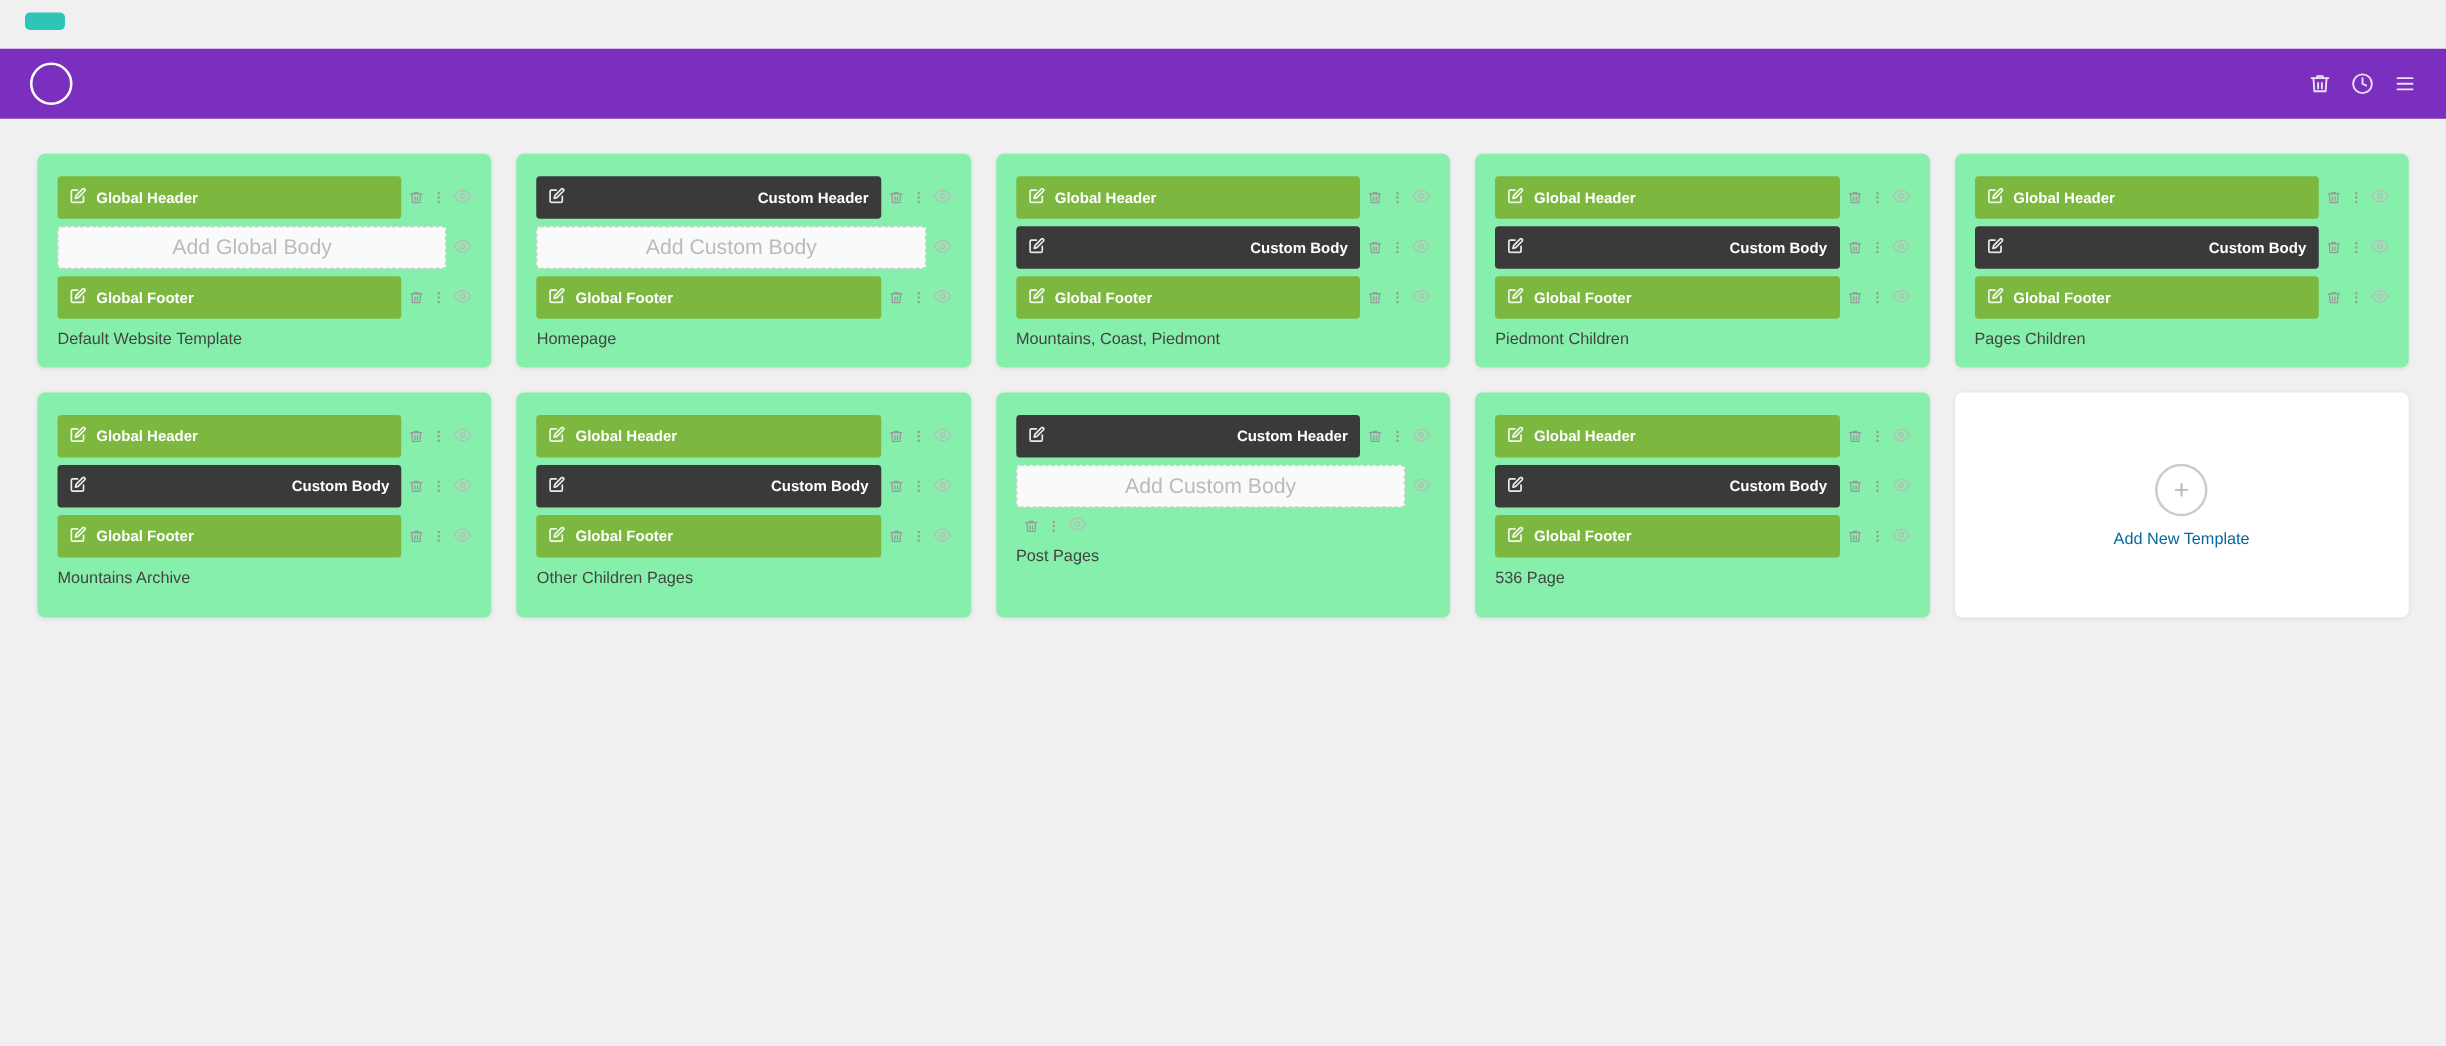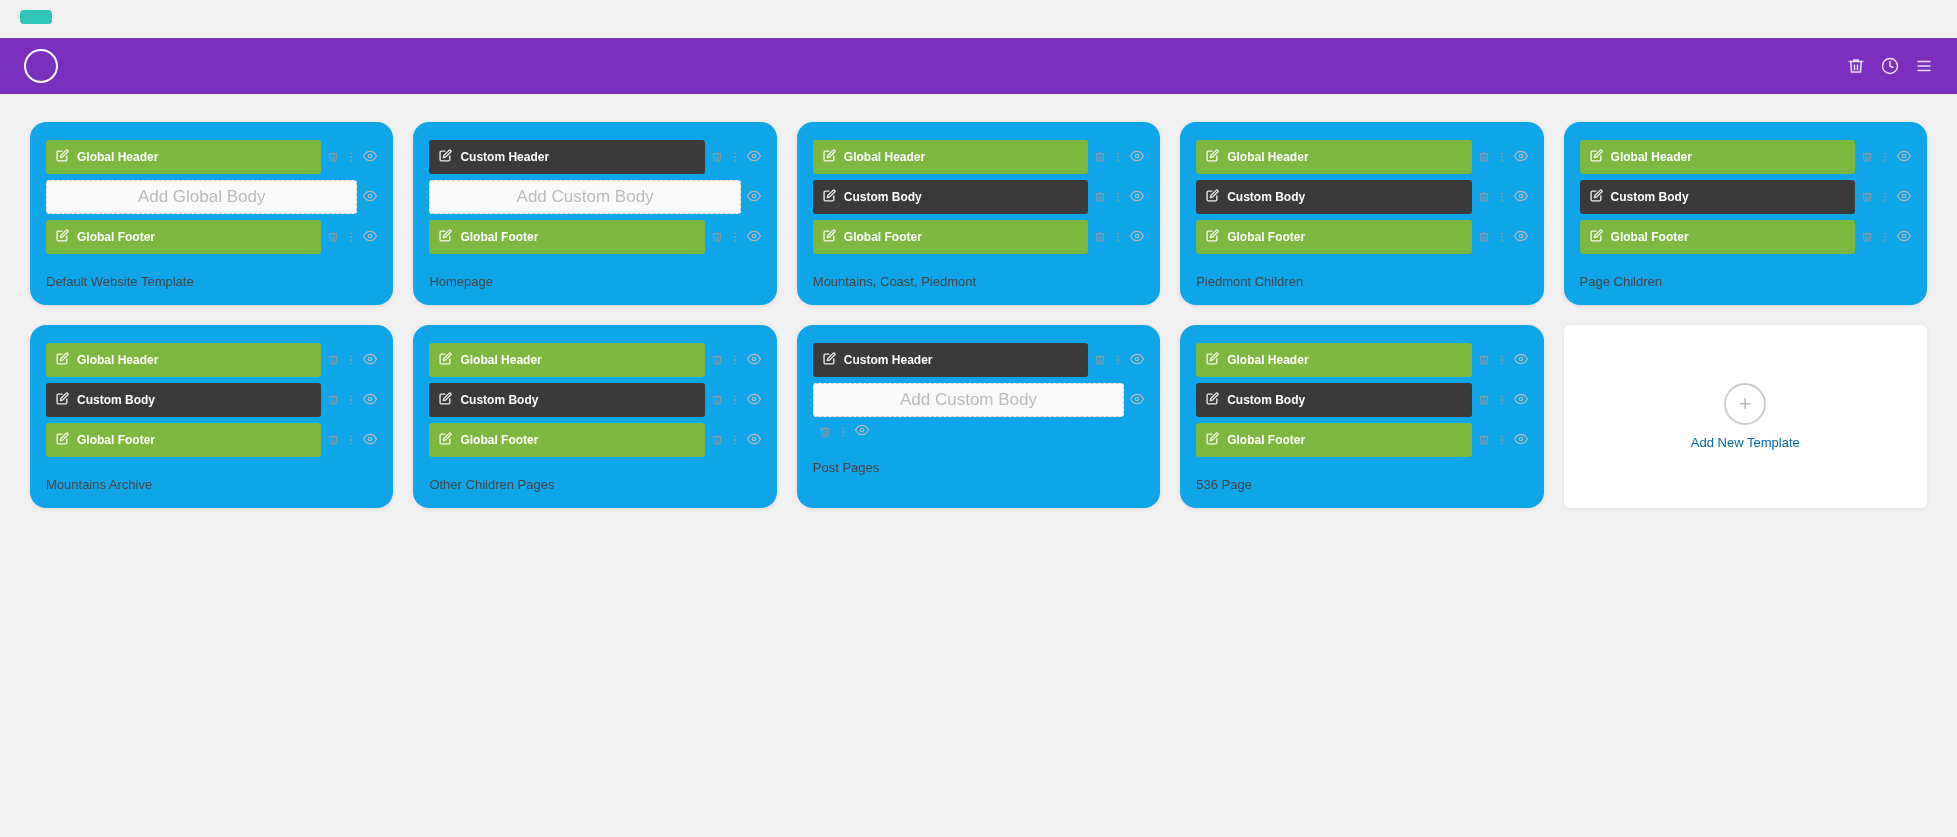--- a/index.html
+++ b/index.html
@@ -75,47 +75,48 @@
 
     
     .template-grid {
       display: grid;
       grid-template-columns: repeat(5, 1fr);
       gap: 20px;
     }
 
     
     .template-card {
-      background: #0ea5e9;
-      border-radius: 16px;
+      background: #86efac;
+      border-radius: 6px;
       padding: 18px 16px 16px;
       box-shadow: 0 1px 4px rgba(0,0,0,0.08);
     }
     .template-card-name {
       font-size: 13px;
       color: #444;
-      margin-top: 20px;
+      margin-top: 8px;
       font-weight: 500;
     }
 
     
     .section-btn {
       flex: 1;
       display: flex;
       align-items: center;
       height: 34px;
       border-radius: 3px;
       padding: 0 10px;
       cursor: pointer;
     }
     .section-btn.green {
       background: #7cb83f;
     }
     .section-btn.dark {
       background: #3a3a3a;
+      text-align: right;
     }
     .section-btn .edit-icon {
       color: white;
       font-size: 13px;
       margin-right: 8px;
       opacity: 0.9;
     }
     .section-btn .label {
       color: white;
       font-size: 12px;
@@ -666,21 +667,21 @@
                 <circle cx="12" cy="19" r="1"></circle>
               </svg>
             </span>
       </div>
       <span class="eye-icon"><svg width="14" height="14" viewBox="0 0 24 24" fill="none" stroke="#bbb" stroke-width="2" stroke-linecap="round" stroke-linejoin="round">
               <path d="M1 12s4-8 11-8 11 8 11 8-4 8-11 8-11-8-11-8z"></path>
               <circle cx="12" cy="12" r="3"></circle>
             </svg></span>
     </div>
 
-    <div class="template-card-name">Page Children</div>
+    <div class="template-card-name">Pages Children</div>
   </div>
       <div class="template-card">
 
     <div class="row-wrap">
       <div class="section-btn green">
         <span class="edit-icon"><svg width="13" height="13" viewBox="0 0 24 24" fill="none" stroke="white" stroke-width="2.5" stroke-linecap="round" stroke-linejoin="round">
                 <path d="M11 4H4a2 2 0 0 0-2 2v14a2 2 0 0 0 2 2h14a2 2 0 0 0 2-2v-7"></path>
                 <path d="M18.5 2.5a2.121 2.121 0 0 1 3 3L12 15l-4 1 1-4 9.5-9.5z"></path>
               </svg></span>
         <span class="label">Global Header</span>

